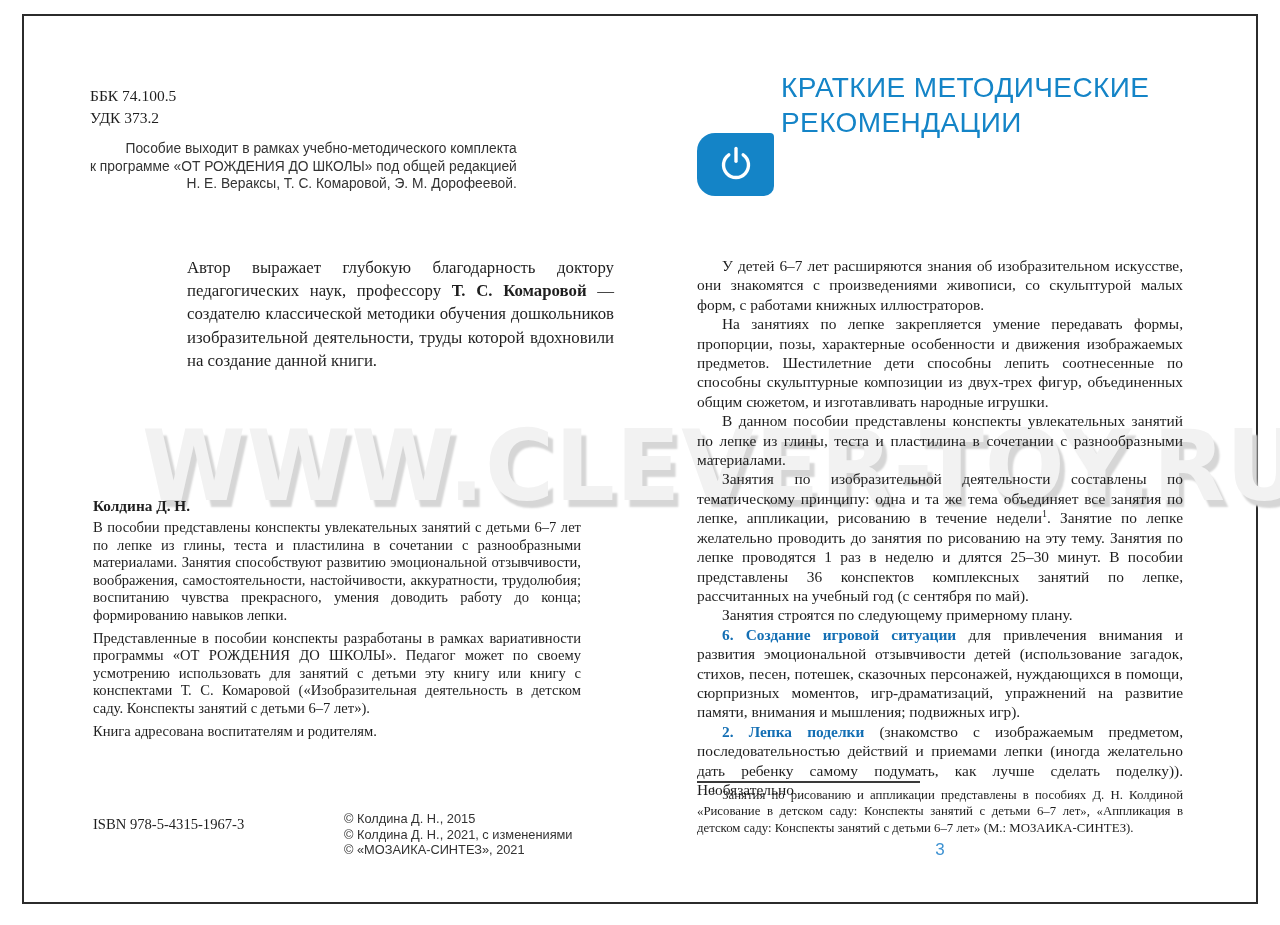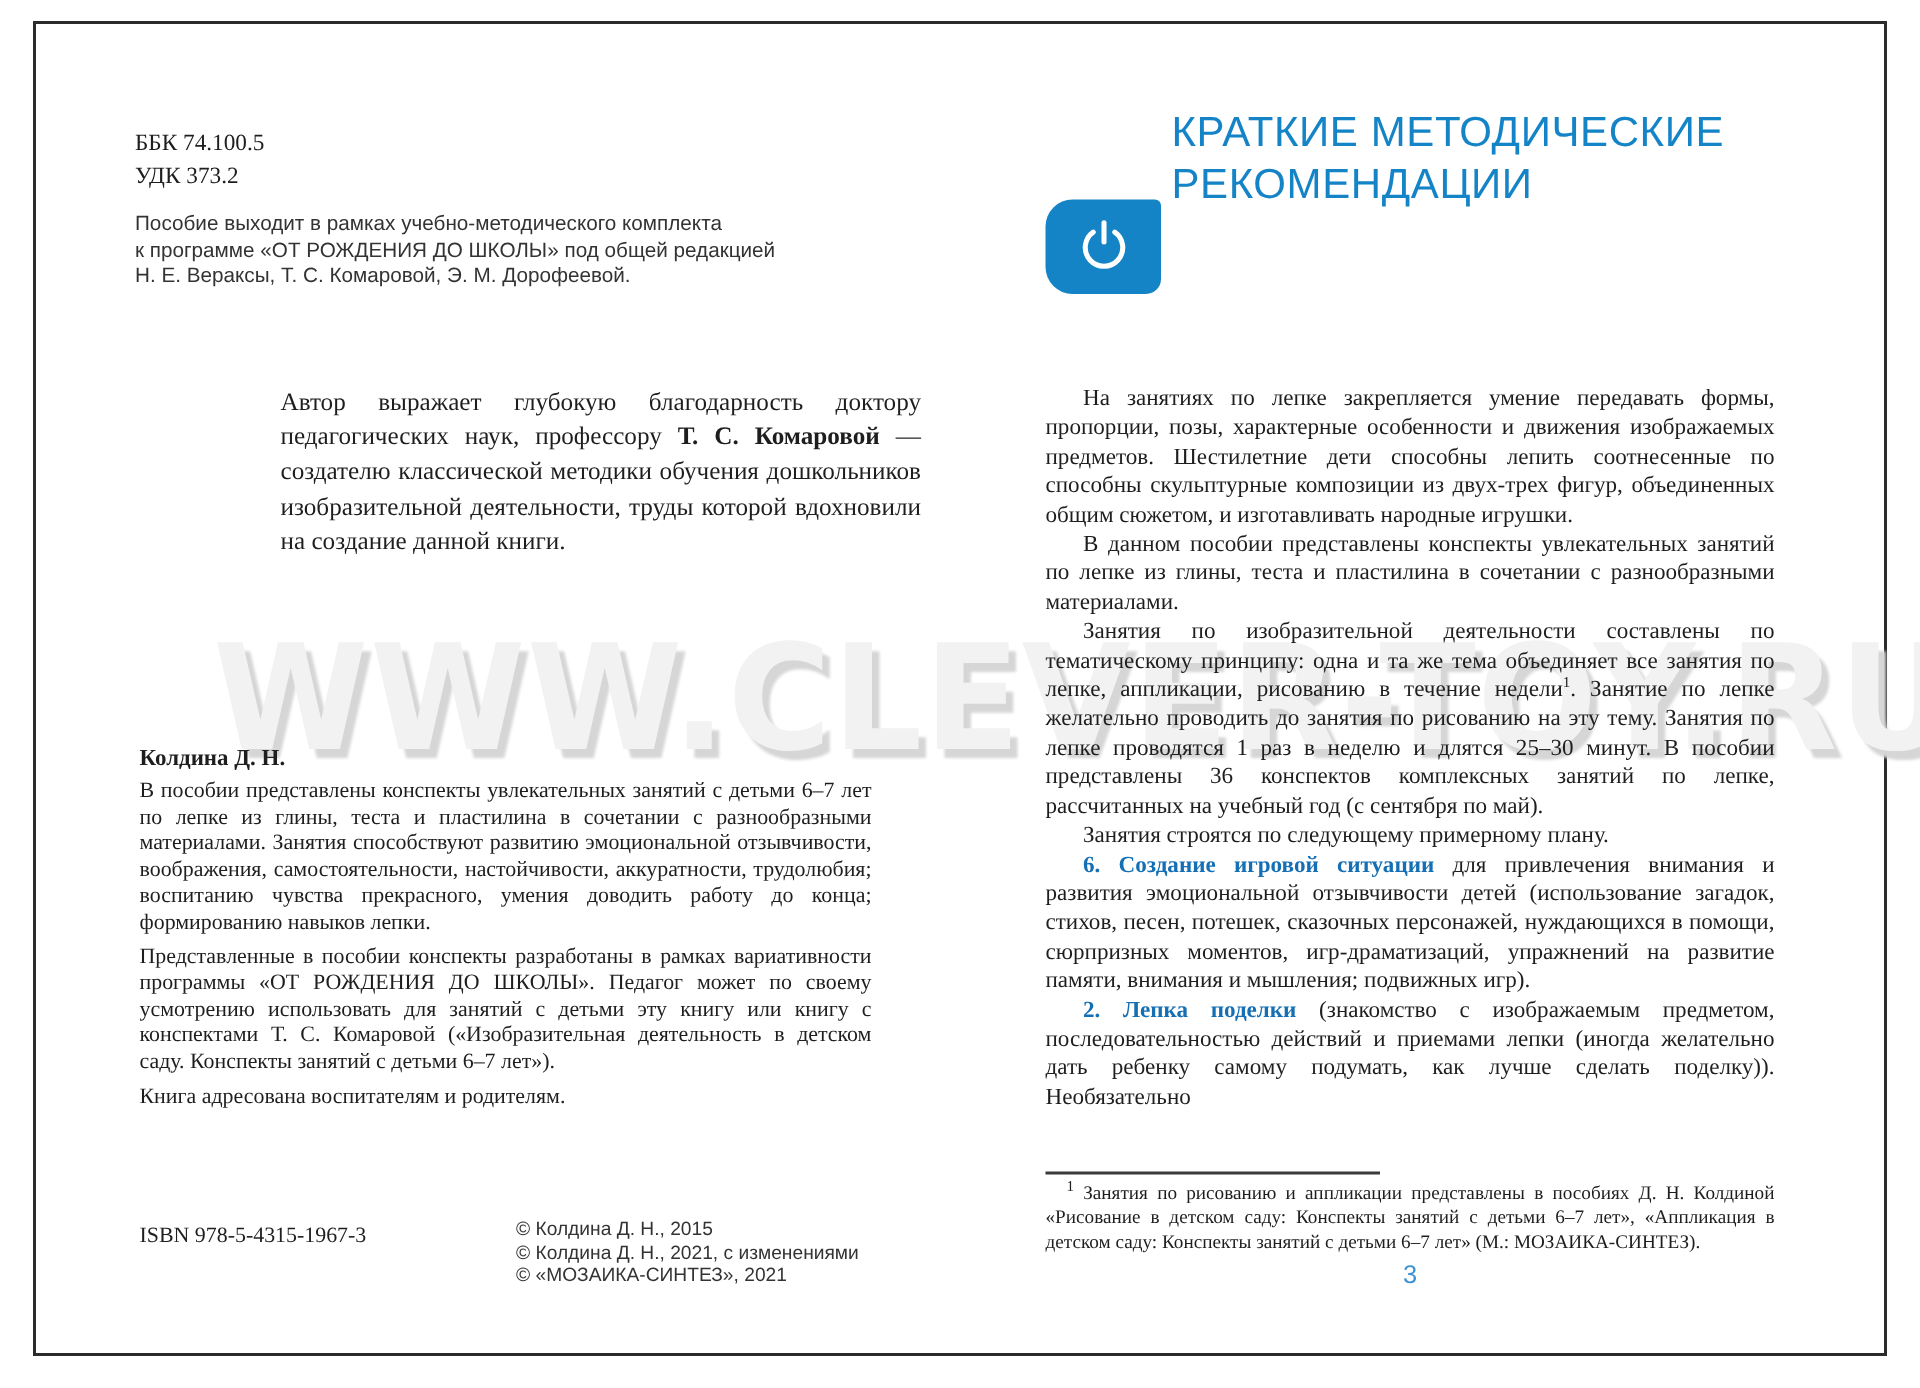--- a/index.html
+++ b/index.html
@@ -22,21 +22,21 @@
              font-weight:bold;font-size:94px;letter-spacing:1px;
              color:var(--wm);text-shadow:5px 6px 2px var(--wm-shadow);
              white-space:nowrap;transform:scaleY(1.04);}
   .layer{position:absolute;inset:0;z-index:2;}
 
   
   .codes{position:absolute;left:90px;top:71px;font-size:15.5px;line-height:22px;
          white-space:pre-line;margin-top:14px;}
   .imprint{position:absolute;left:90px;top:140px;
            font-family:"Liberation Sans","DejaVu Sans",sans-serif;
-           font-size:13.8px;line-height:17.6px;color:#333;white-space:pre-line;}
+           font-size:13.8px;line-height:17.6px;color:#333;white-space:pre-line;text-align:right;}
   .dedication{position:absolute;left:187px;top:256px;width:427px;
               font-size:16.8px;line-height:23.2px;text-align:justify;}
   .bib-block{position:absolute;left:93px;top:497px;width:488px;}
   .bib-block p{margin:0;}
   .author{font-weight:bold;font-size:15.3px;line-height:17px;}
   .bib{font-size:15.3px;line-height:17.6px;text-align:justify;}
   .ann{margin-top:5px !important;font-size:14.6px;line-height:17.6px;text-align:justify;}
   .copyrights{position:absolute;left:344px;top:786px;
               font-family:"Liberation Sans","DejaVu Sans",sans-serif;
               font-size:12.8px;line-height:15.6px;color:#333;margin-top:25px;}
@@ -104,20 +104,21 @@
 РЕКОМЕНДАЦИИ</h1>
 
       <div class="chapter-icon">
         <svg width="40" height="40" viewBox="-16 -16 32 32" aria-hidden="true">
           <path d="M 5.74 -8.19 A 10 10 0 1 1 -5.74 -8.19" fill="none" stroke="#ffffff" stroke-width="2.7" stroke-linecap="round"></path>
           <line x1="0" y1="-13.2" x2="0" y2="-3" stroke="#ffffff" stroke-width="2.7" stroke-linecap="round"></line>
         </svg>
       </div>
 
       <div class="rp-body">
+        <p>У детей 6–7 лет расширяются знания об изобразительном искусстве, они знакомятся с произведениями живописи, со скульптурой малых форм, с работами книжных иллюстраторов.</p>
         <p>На занятиях по лепке закрепляется умение передавать формы, пропорции, позы, характерные особенности и движения изображаемых предметов. Шестилетние дети способны лепить соотнесенные по способны скульптурные композиции из двух-трех фигур, объединенных общим сюжетом, и изготавливать народные игрушки.</p>
         <p>В данном пособии представлены конспекты увлекательных занятий по лепке из глины, теста и пластилина в сочетании с разнообразными материалами.</p>
         <p><span>Занятия по изобразительной деятельности составлены по тематическому принципу: одна и та же тема объединяет все занятия по лепке, аппликации, рисованию в течение недели</span><sup class="fn">1</sup><span>. Занятие по лепке желательно проводить до занятия по рисованию на эту тему. Занятия по лепке проводятся 1 раз в неделю и длятся 25–30 минут. В пособии представлены 36 конспектов комплексных занятий по лепке, рассчитанных на учебный год (с сентября по май).</span></p>
         <p>Занятия строятся по следующему примерному плану.</p>
         <p><span class="blue-lead">6. Создание игровой ситуации</span><span> для привлечения внимания и развития эмоциональной отзывчивости детей (использование загадок, стихов, песен, потешек, сказочных персонажей, нуждающихся в помощи, сюрпризных моментов, игр-драматизаций, упражнений на развитие памяти, внимания и мышления; подвижных игр).</span></p>
         <p><span class="blue-lead">2. Лепка поделки</span><span> (знакомство с изображаемым предметом, последовательностью действий и приемами лепки (иногда желательно дать ребенку самому подумать, как лучше сделать поделку)). Необязательно</span></p>
       </div>
 
       <div class="footnote">
         <div class="fn-rule"></div>

